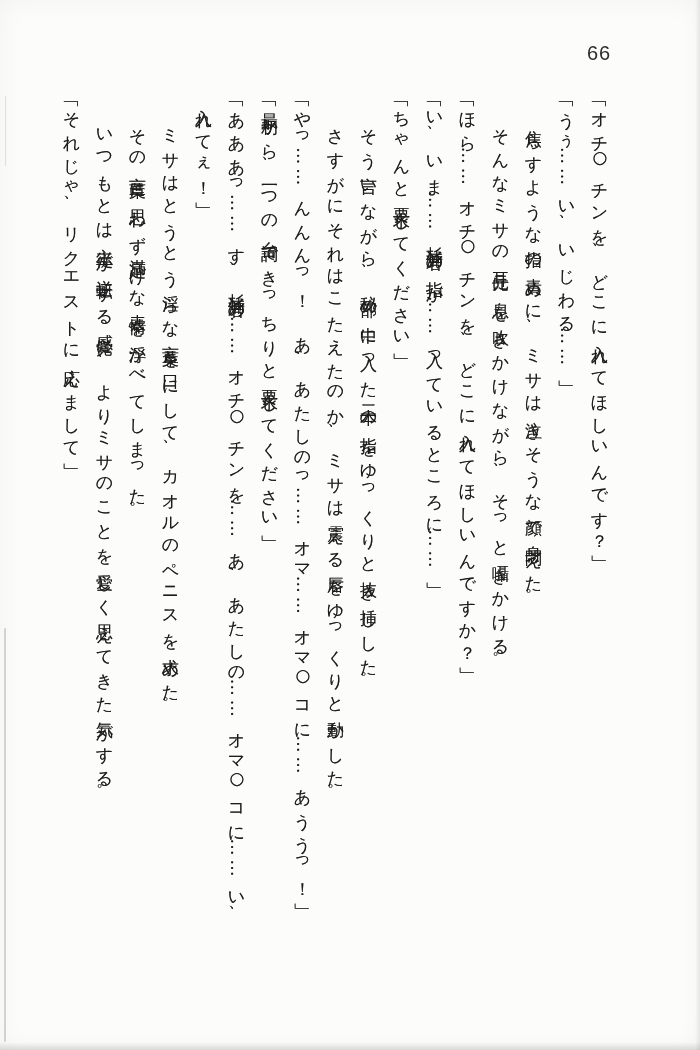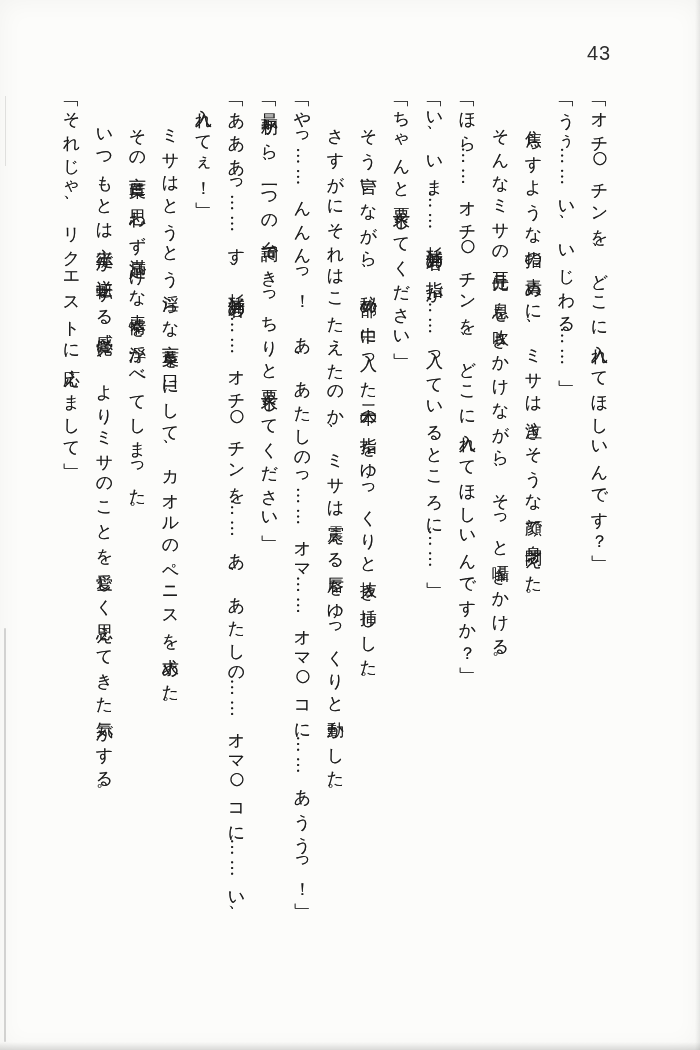--- a/index.html
+++ b/index.html
@@ -83,21 +83,21 @@
     width: 5px;
     height: 100%;
     background: linear-gradient(to left, rgba(0,0,0,0.07), rgba(0,0,0,0));
   }
 </style>
 </head>
 <body>
 
 <div class="page">
 
-  <div class="page-number">43</div>
+  <div class="page-number">66</div>
 
   <div class="text-area">
     <p class="tline">「オチ○チンを、どこに入れてほしいんです？」</p>
     <p class="tline">「うぅ……い、いじわる……」</p>
     <p class="tline indented">焦らすような指の責めに、ミサは泣きそうな顔で身悶えた。</p>
     <p class="tline indented">そんなミサの耳元に息を吹きかけながら、そっと囁きかける。</p>
     <p class="tline">「ほら……オチ○チンを、どこに入れてほしいんですか？」</p>
     <p class="tline">「い、いま……杉浦君の指が……入っているところに……」</p>
     <p class="tline">「ちゃんと要求してください」</p>
     <p class="tline indented">そう言いながら、秘部の中に入った二本の指をゆっくりと抜き挿しした。</p>

